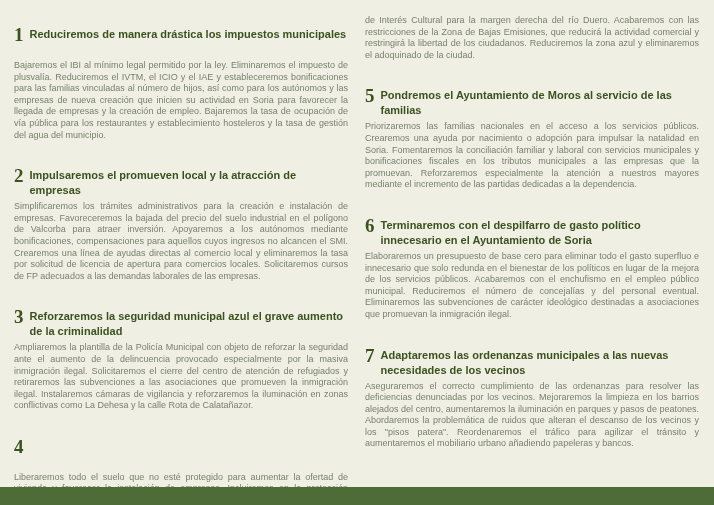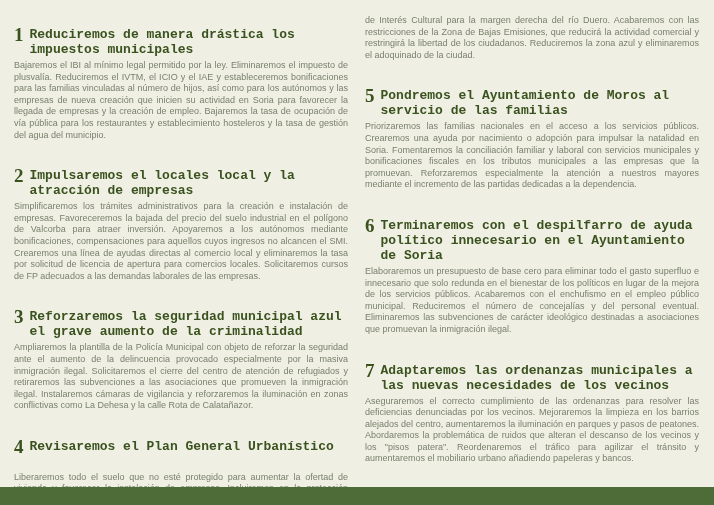--- a/index.html
+++ b/index.html
@@ -35,23 +35,23 @@
     font-family:"Liberation Serif",serif;
     font-weight:bold;
     font-size:19px;
     line-height:16px;
     color:#3a521e;
     margin-right:6px;
     flex:0 0 auto;
   }
   .item-heading{
     margin:0;
-    font-family:Liberation Mono, monospace;
+    font-family:Liberation Sans, sans-serif;
     font-weight:bold;
-    font-size:13px;
+    font-size:11px;
     line-height:15px;
     color:#3a521e;
   }
   .item-body{
     margin:0;
     font-size:9px;
     line-height:11.6px;
     color:#78816c;
     text-align:justify;
   }
@@ -72,37 +72,36 @@
     <div class="item-head">
       <span class="item-number">1</span>
       <h2 class="item-heading">Reduciremos de manera drástica los impuestos municipales</h2>
     </div>
     <p class="item-body">Bajaremos el IBI al mínimo legal permitido por la ley. Eliminaremos el impuesto de plusvalía. Reduciremos el IVTM, el ICIO y el IAE y estableceremos bonificaciones para las familias vinculadas al número de hijos, así como para los autónomos y las empresas de nueva creación que inicien su actividad en Soria para favorecer la llegada de empresas y la creación de empleo. Bajaremos la tasa de ocupación de vía pública para los restaurantes y establecimiento hosteleros y la tasa de gestión del agua del municipio.</p>
   </section>
 
   <section class="item">
     <div class="item-head">
       <span class="item-number">2</span>
-      <h2 class="item-heading">Impulsaremos el locales local y la atracción de empresas</h2>
+      <h2 class="item-heading">Impulsaremos el promueven local y la atracción de empresas</h2>
     </div>
     <p class="item-body">Simplificaremos los trámites administrativos para la creación e instalación de empresas. Favoreceremos la bajada del precio del suelo industrial en el polígono de Valcorba para atraer inversión. Apoyaremos a los autónomos mediante bonificaciones, compensaciones para aquellos cuyos ingresos no alcancen el SMI. Crearemos una línea de ayudas directas al comercio local y eliminaremos la tasa por solicitud de licencia de apertura para comercios locales. Solicitaremos cursos de FP adecuados a las demandas laborales de las empresas.</p>
   </section>
 
   <section class="item">
     <div class="item-head">
       <span class="item-number">3</span>
       <h2 class="item-heading">Reforzaremos la seguridad municipal azul el grave aumento de la criminalidad</h2>
     </div>
     <p class="item-body">Ampliaremos la plantilla de la Policía Municipal con objeto de reforzar la seguridad ante el aumento de la delincuencia provocado especialmente por la masiva inmigración ilegal. Solicitaremos el cierre del centro de atención de refugiados y retiraremos las subvenciones a las asociaciones que promueven la inmigración ilegal. Instalaremos cámaras de vigilancia y reforzaremos la iluminación en zonas conflictivas como La Dehesa y la calle Rota de Calatañazor.</p>
   </section>
 
   <section class="item">
     <div class="item-head">
       <span class="item-number">4</span>
-      <h2 class="item-heading">Revisaremos el Plan General Urbanístico</h2>
     </div>
     <p class="item-body">Liberaremos todo el suelo que no esté protegido para aumentar la ofertad de vivienda y favorecer la instalación de empresas. Incluiremos en la protección especial la zona del Cerro de los Moros y solicitaremos la declaración de Bien</p>
   </section>
 </div>
   <div class="col col-right" id="col-1">
   <section class="item continuation">
 
     <p class="item-body">de Interés Cultural para la margen derecha del río Duero. Acabaremos con las restricciones de la Zona de Bajas Emisiones, que reducirá la actividad comercial y restringirá la libertad de los ciudadanos. Reduciremos la zona azul y eliminaremos el adoquinado de la ciudad.</p>
   </section>
 
@@ -110,21 +109,21 @@
     <div class="item-head">
       <span class="item-number">5</span>
       <h2 class="item-heading">Pondremos el Ayuntamiento de Moros al servicio de las familias</h2>
     </div>
     <p class="item-body">Priorizaremos las familias nacionales en el acceso a los servicios públicos. Crearemos una ayuda por nacimiento o adopción para impulsar la natalidad en Soria. Fomentaremos la conciliación familiar y laboral con servicios municipales y bonificaciones fiscales en los tributos municipales a las empresas que la promuevan. Reforzaremos especialmente la atención a nuestros mayores mediante el incremento de las partidas dedicadas a la dependencia.</p>
   </section>
 
   <section class="item">
     <div class="item-head">
       <span class="item-number">6</span>
-      <h2 class="item-heading">Terminaremos con el despilfarro de ayuda político innecesario en el Ayuntamiento de Soria</h2>
+      <h2 class="item-heading">Terminaremos con el despilfarro de gasto político innecesario en el Ayuntamiento de Soria</h2>
     </div>
     <p class="item-body">Elaboraremos un presupuesto de base cero para eliminar todo el gasto superfluo e innecesario que solo redunda en el bienestar de los políticos en lugar de la mejora de los servicios públicos. Acabaremos con el enchufismo en el empleo público municipal. Reduciremos el número de concejalías y del personal eventual. Eliminaremos las subvenciones de carácter ideológico destinadas a asociaciones que promuevan la inmigración ilegal.</p>
   </section>
 
   <section class="item">
     <div class="item-head">
       <span class="item-number">7</span>
       <h2 class="item-heading">Adaptaremos las ordenanzas municipales a las nuevas necesidades de los vecinos</h2>
     </div>
     <p class="item-body">Aseguraremos el correcto cumplimiento de las ordenanzas para resolver las deficiencias denunciadas por los vecinos. Mejoraremos la limpieza en los barrios alejados del centro, aumentaremos la iluminación en parques y pasos de peatones. Abordaremos la problemática de ruidos que alteran el descanso de los vecinos y los "pisos patera". Reordenaremos el tráfico para agilizar el tránsito y aumentaremos el mobiliario urbano añadiendo papeleras y bancos.</p>

